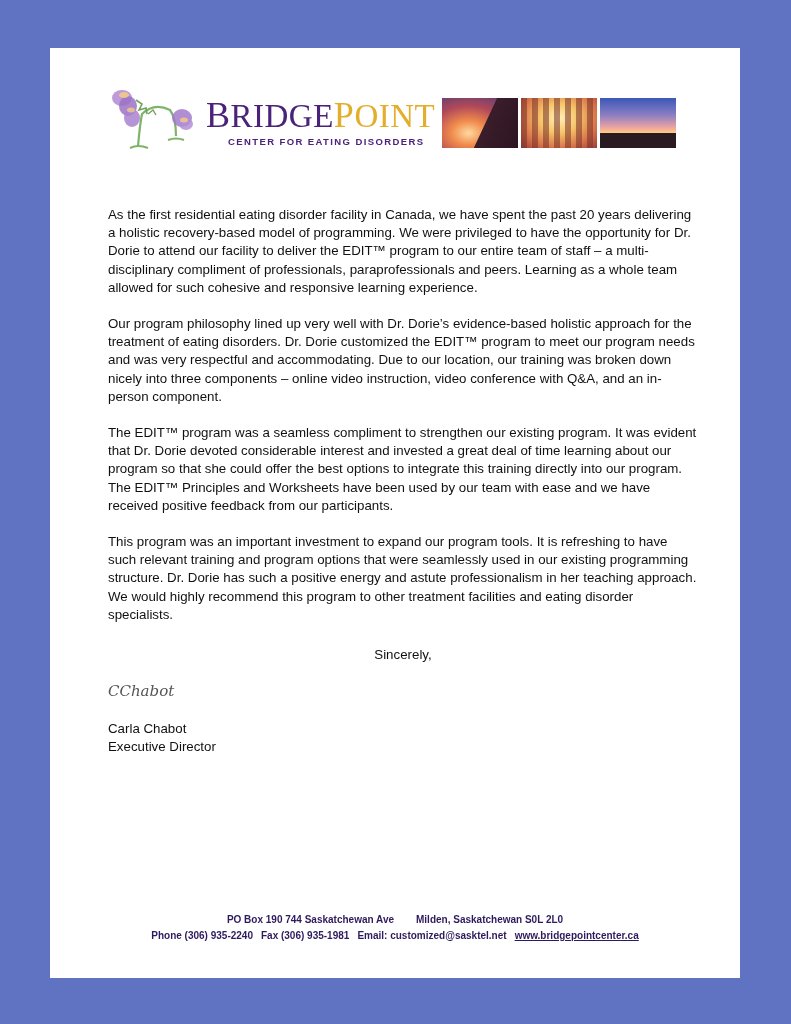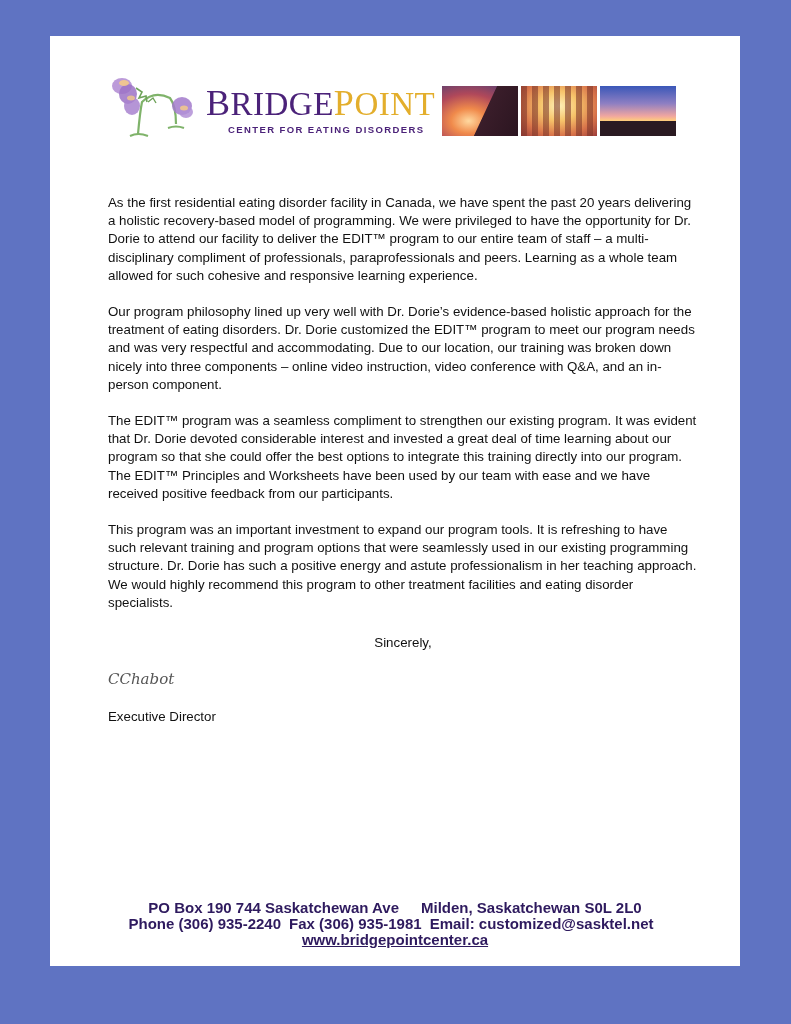--- a/index.html
+++ b/index.html
@@ -5,21 +5,21 @@
     html, body { margin: 0; padding: 0; }
     body {
       width: 791px; height: 1024px;
       background: #5F73C2;
       position: relative;
       overflow: hidden;
       font-family: "Liberation Sans", sans-serif;
     }
     .page {
       position: absolute;
-      left: 50px; top: 36px;
+      left: 50px; top: 48px;
       width: 690px; height: 930px;
       background: #ffffff;
     }
     
     .letterhead {
       position: absolute;
       left: 58px; top: 36px;
       width: 560px; height: 80px;
     }
     .flower {
@@ -92,21 +92,21 @@
     }
     .sig-block div { line-height: 18.2px; }
     
     .footer {
       position: absolute;
       left: 0; width: 690px;
       top: 864px;
       text-align: center;
       font-family: "Liberation Sans", sans-serif;
       font-weight: bold;
-      font-size: 15px;
+      font-size: 10px;
       line-height: 16px;
       color: #2E1A5E;
     }
     .footer .gap { display: inline-block; width: 22px; }
     .footer .sp { display: inline-block; width: 8px; }
     .footer a { color: #2E1A5E; text-decoration: underline; }
   </style>
 </head>
 <body>
 
@@ -145,20 +145,21 @@
 
   <div class="content">
     <p>As the first residential eating disorder facility in Canada, we have spent the past 20 years delivering a holistic recovery-based model of programming. We were privileged to have the opportunity for Dr. Dorie to attend our facility to deliver the EDIT™ program to our entire team of staff –  a multi-disciplinary compliment of professionals, paraprofessionals and peers. Learning as a whole team allowed for such cohesive and responsive learning experience.</p>
     <p>Our program philosophy lined up very well with Dr. Dorie’s evidence-based holistic approach for the treatment of eating disorders.  Dr. Dorie customized the EDIT™ program to meet our program needs and was very respectful and accommodating.  Due to our location, our training was broken down nicely into three components – online video instruction, video conference with Q&amp;A, and an in-person component.</p>
     <p>The EDIT™ program was a seamless compliment to strengthen our existing program. It was evident that Dr. Dorie devoted considerable interest and invested a great deal of time learning about our program so that she could offer the best options to integrate this training directly into our program.  The EDIT™ Principles and Worksheets have been used by our team with ease and we have received positive feedback from our participants.</p>
     <p>This program was an important investment to expand our program tools. It is refreshing to have such relevant training and program options that were seamlessly used in our existing programming structure. Dr. Dorie has such a positive energy and astute professionalism in her teaching approach.  We would highly recommend this program to other treatment facilities and eating disorder specialists.</p>
 
     <p class="closing">Sincerely,</p>
     <div class="signature">CChabot</div>
     <div class="sig-block">
+      <div>Carla Chabot</div>
       <div>Executive Director</div>
     </div>
   </div>
 
   <div class="footer">
     <div>
       <span>PO Box 190 744 Saskatchewan Ave</span><span class="gap"></span><span>Milden, Saskatchewan S0L 2L0</span>
     </div>
     <div>
       <span>Phone (306) 935-2240</span><span class="sp"></span><span>Fax (306) 935-1981</span><span class="sp"></span><span>Email: customized@sasktel.net</span><span class="sp"></span><a>www.bridgepointcenter.ca</a>

